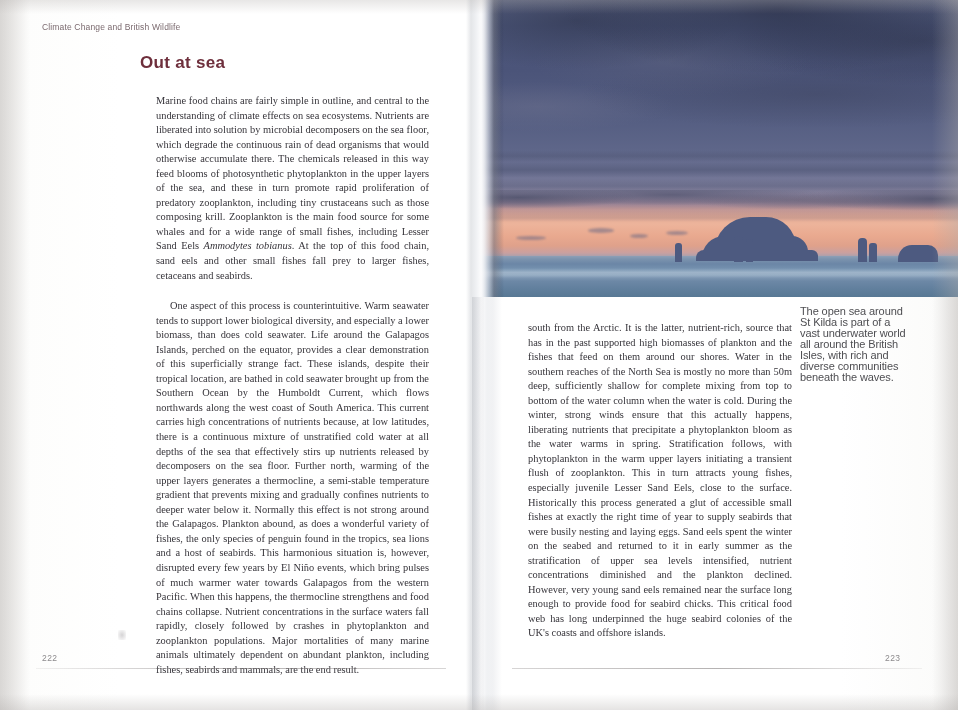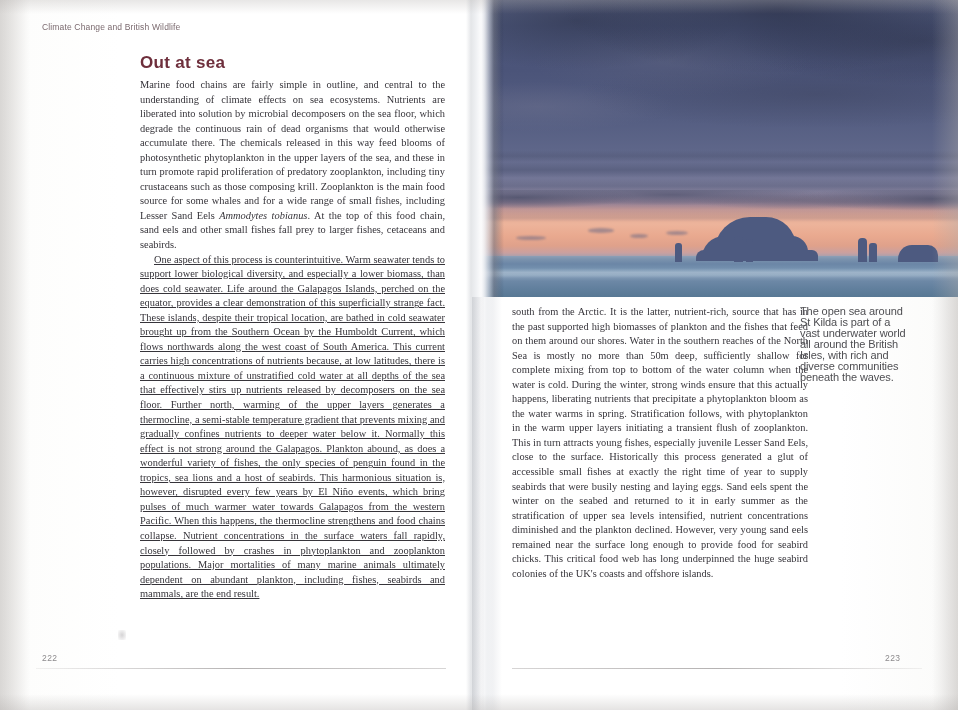--- a/index.html
+++ b/index.html
@@ -53,32 +53,31 @@
     position: absolute;
     left: 140px; top: 78px;
     width: 305px;
   }
   .col-right {
     position: absolute;
     left: 512px; top: 305px;
     width: 296px;
   }
   .body-par {
-    margin: 0;
+    margin: 16px;
     font-family: "Liberation Serif", serif;
     font-size: 10.4px;
     line-height: 14.55px;
     text-align: justify;
     text-justify: inter-word;
     color: #36343a;
     hyphens: none;
   }
   .body-par + .body-par {
     text-indent: 14px;
-    text-decoration: underline;
   }
   .body-par i { font-style: italic; }
 
   
   .folio-rule {
     position: absolute;
     height: 1px;
     background: linear-gradient(to right, rgba(150,145,145,0.12), rgba(120,115,115,0.55), rgba(140,135,135,0.35));
   }
   .folio-rule.left { left: 36px; top: 668px; width: 410px; }

